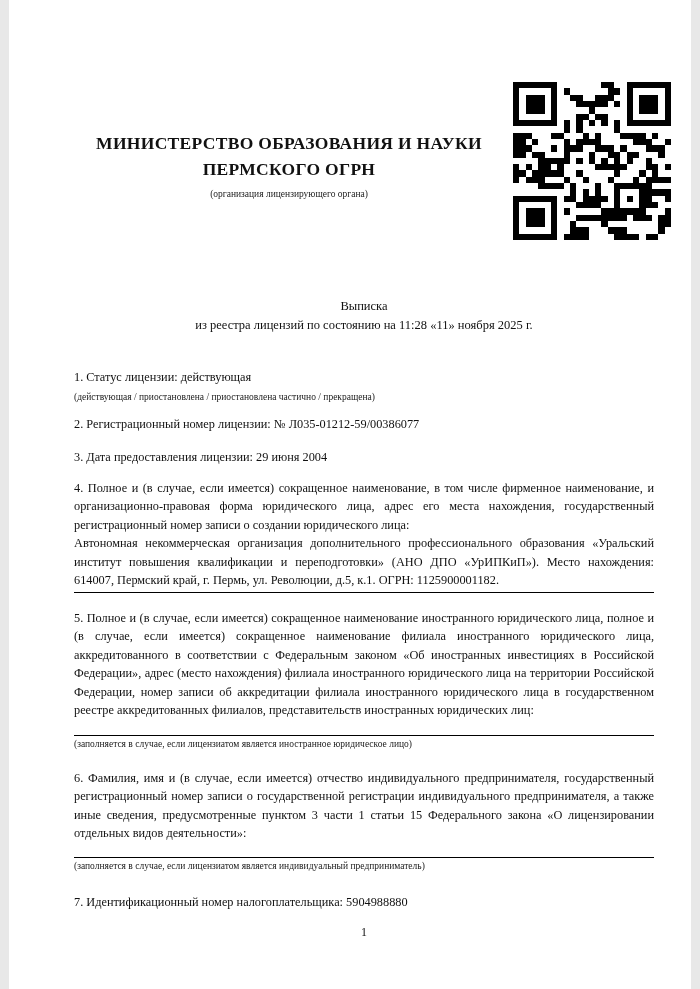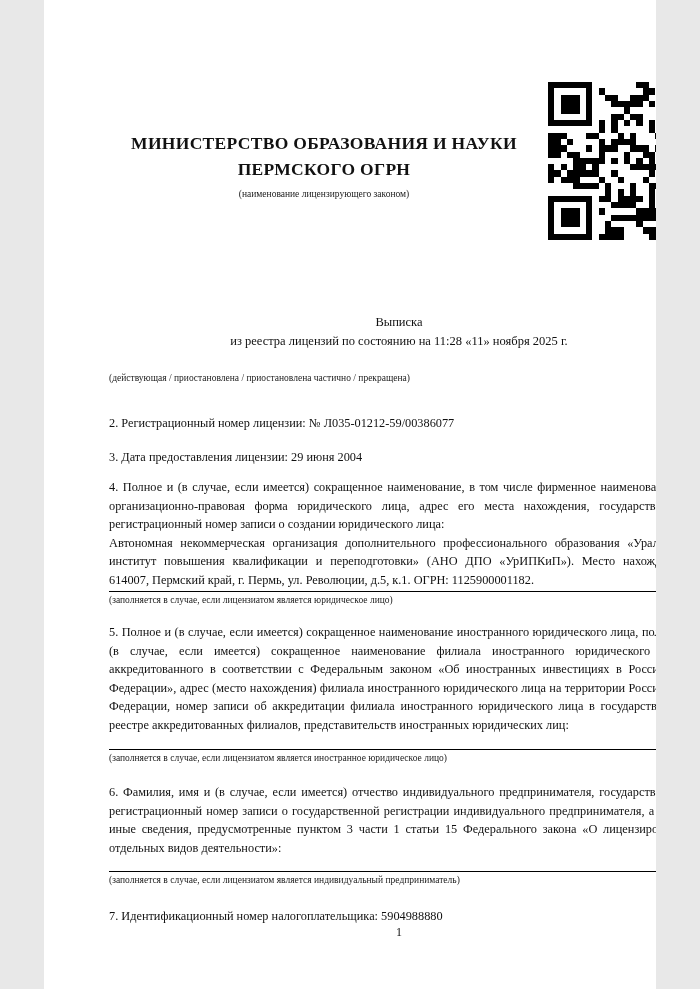--- a/index.html
+++ b/index.html
@@ -1,18 +1,18 @@
 <!DOCTYPE html>
 <html><head>
 <meta charset="utf-8">
 <style>
   html,body { margin:0; padding:0; background:#e8e8e8; }
   .page {
     position:relative;
-    width:612px; height:989px;
+    width:682px; height:989px;
     margin:0 auto;
     background:#ffffff;
     font-family:"Liberation Serif", serif;
     color:#111111;
     overflow:hidden;
   }
   .header {
     position:absolute; left:65px; top:130px; width:430px;
     text-align:center;
   }
@@ -21,60 +21,60 @@
     letter-spacing:0.3px;
   }
   .header .org-caption {
     font-size:9.5px; margin-top:7px; color:#1a1a1a;
   }
   .qr-box {
     position:absolute; left:504px; top:80px; width:158px; height:162px;
   }
   .qr-box svg { width:100%; height:100%; }
   .doc-title {
-    position:absolute; left:65px; top:313px; width:580px;
+    position:absolute; left:65px; top:297px; width:580px;
     text-align:center; font-size:12.5px; line-height:19px;
   }
   .content {
     position:absolute; left:65px; top:368px; width:580px;
     font-size:12.3px; line-height:18.5px;
   }
   .item { margin:0; }
   .para { text-align:justify; }
   .rule {
     border:none; border-top:1.6px solid #000;
     margin:2px 0 0 0; height:0;
   }
   .line-caption {
     text-align:left; font-size:9.5px; line-height:13px;
     margin-top:2px; color:#1a1a1a;
   }
   .mt-status-caption { margin-top:4px; }
-  .mt-item2 { margin-top:29px; }
+  .mt-item2 { margin-top:11px; }
   .mt-item3 { margin-top:15px; }
   .mt-para4 { margin-top:12px; }
   .mt-para5 { margin-top:16px; }
   .mt-rule5 { margin-top:15px; }
   .mt-para6 { margin-top:18px; }
   .mt-rule6 { margin-top:14px; }
   .mt-item7 { margin-top:20px; }
   .page-number {
     position:absolute; left:65px; top:925px; width:580px;
     text-align:center; font-size:12px;
   }
 </style>
 </head>
 <body>
 
 <div class="page">
 
   <div class="header">
     <div class="ministry-line">МИНИСТЕРСТВО ОБРАЗОВАНИЯ И НАУКИ</div>
     <div class="ministry-line">ПЕРМСКОГО ОГРН</div>
-    <div class="org-caption">(наименование лицензирующего законом)</div>
+    <div class="org-caption">(организация лицензирующего органа)</div>
   </div>
 
   <div class="qr-box">
     <svg id="qr-svg" viewBox="0 0 25 25" shape-rendering="crispEdges" xmlns="http://www.w3.org/2000/svg" aria-hidden="true">
         <rect x="0" y="0" width="25" height="25" fill="#fff"></rect>
         <rect x="0" y="0" width="1" height="1" fill="#000"></rect>
         <rect x="1" y="0" width="1" height="1" fill="#000"></rect>
         <rect x="2" y="0" width="1" height="1" fill="#000"></rect>
         <rect x="3" y="0" width="1" height="1" fill="#000"></rect>
         <rect x="4" y="0" width="1" height="1" fill="#000"></rect>
@@ -383,30 +383,30 @@
       </svg>
   </div>
 
   <div class="doc-title">
     <div>Выписка</div>
     <div>из реестра лицензий по состоянию на 11:28 «11» ноября 2025 г.</div>
   </div>
 
   <div class="content">
 
+    <div class="item">1. Статус лицензии: действующая</div>
     <div class="line-caption mt-status-caption">(действующая / приостановлена / приостановлена частично / прекращена)</div>
 
     <div class="item mt-item2">2. Регистрационный номер лицензии: № Л035-01212-59/00386077</div>
 
     <div class="item mt-item3">3. Дата предоставления лицензии: 29 июня 2004</div>
 
     <div class="para mt-para4">4. Полное и (в случае, если имеется) сокращенное наименование, в том числе фирменное наименование, и организационно-правовая форма юридического лица, адрес его места нахождения, государственный регистрационный номер записи о создании юридического лица:</div>
     <div class="para">Автономная некоммерческая организация дополнительного профессионального образования «Уральский институт повышения квалификации и переподготовки» (АНО ДПО «УрИПКиП»). Место нахождения: 614007, Пермский край, г. Пермь, ул. Революции, д.5, к.1. ОГРН: 1125900001182.</div>
     <hr class="rule">
-    <div class="line-caption">(заполняется в случае, если лицензиатом является юридическое лицо)</div>
 
     <div class="para mt-para5">5. Полное и (в случае, если имеется) сокращенное наименование иностранного юридического лица, полное и (в случае, если имеется) сокращенное наименование филиала иностранного юридического лица, аккредитованного в соответствии с Федеральным законом «Об иностранных инвестициях в Российской Федерации», адрес (место нахождения) филиала иностранного юридического лица на территории Российской Федерации, номер записи об аккредитации филиала иностранного юридического лица в государственном реестре аккредитованных филиалов, представительств иностранных юридических лиц:</div>
     <hr class="rule mt-rule5">
     <div class="line-caption">(заполняется в случае, если лицензиатом является иностранное юридическое лицо)</div>
 
     <div class="para mt-para6">6. Фамилия, имя и (в случае, если имеется) отчество индивидуального предпринимателя, государственный регистрационный номер записи о государственной регистрации индивидуального предпринимателя, а также иные сведения, предусмотренные пунктом 3 части 1 статьи 15 Федерального закона «О лицензировании отдельных видов деятельности»:</div>
     <hr class="rule mt-rule6">
     <div class="line-caption">(заполняется в случае, если лицензиатом является индивидуальный предприниматель)</div>
 
     <div class="item mt-item7">7. Идентификационный номер налогоплательщика: 5904988880</div>

